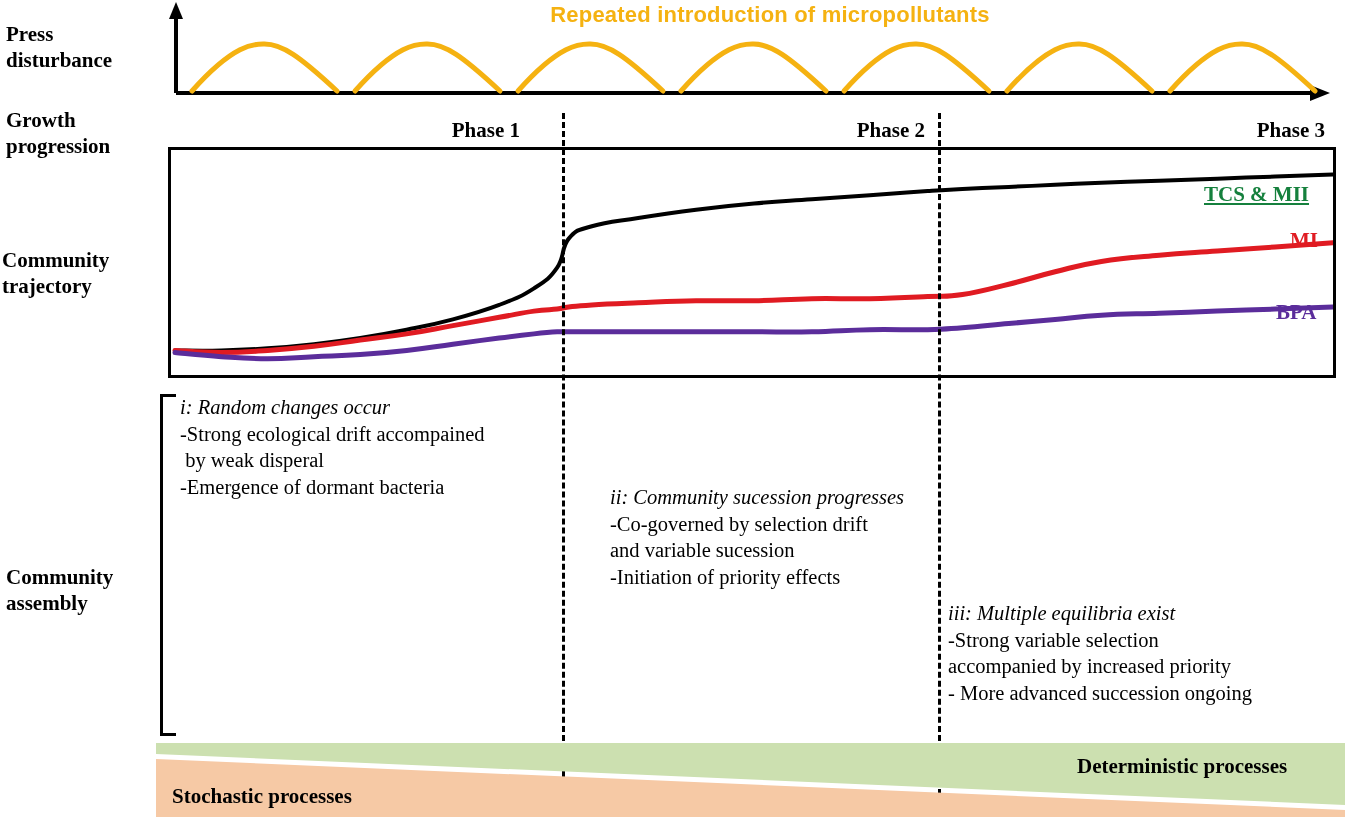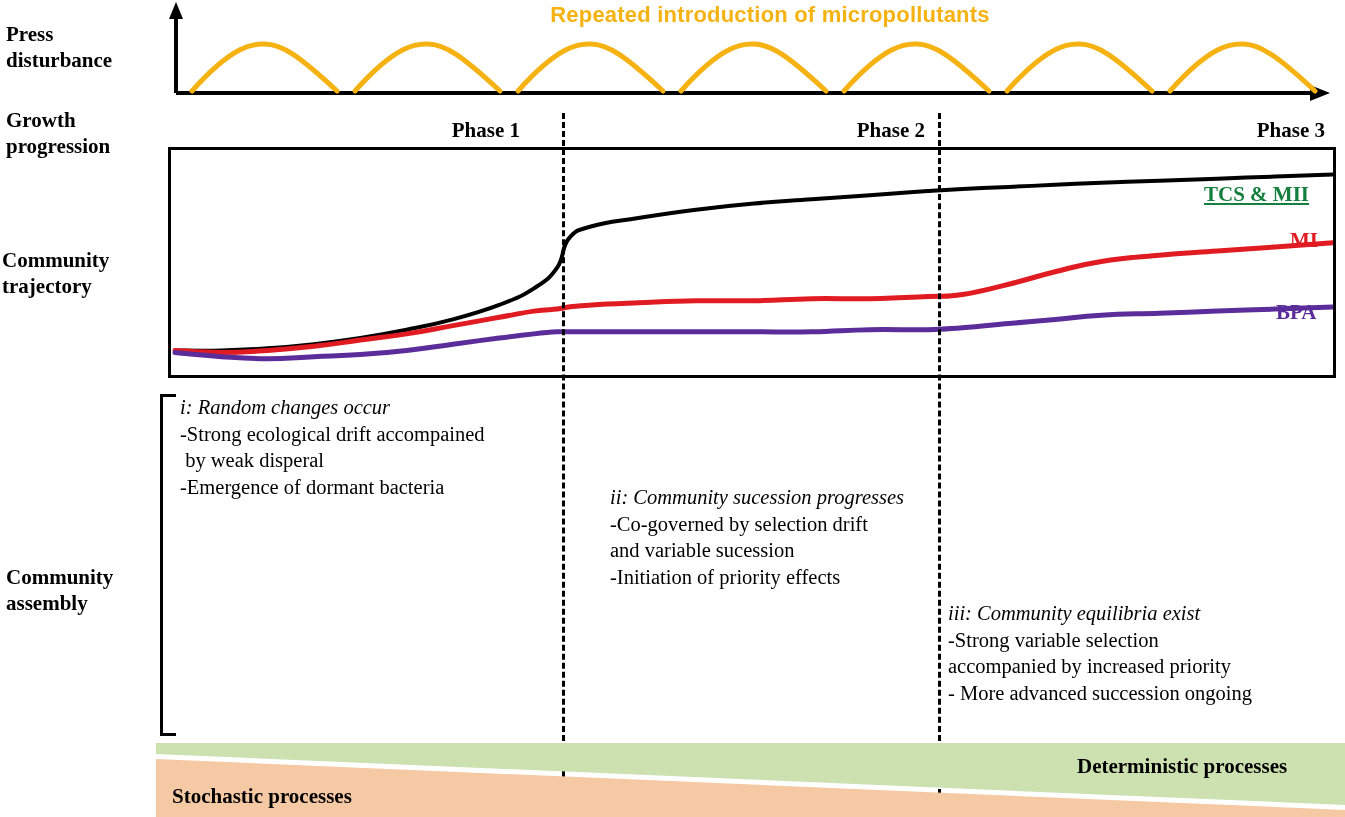--- a/index.html
+++ b/index.html
@@ -216,21 +216,21 @@
 
   <div class="note-block" id="note-ii">
     <span class="note-heading">ii: Community sucession
 progresses</span>
     <span class="note-line">-Co-governed by selection drift</span>
     <span class="note-line">and variable sucession</span>
     <span class="note-line">-Initiation of priority effects</span>
   </div>
 
   <div class="note-block" id="note-iii">
-    <span class="note-heading">iii: Community equilibria exist</span>
+    <span class="note-heading">iii: Multiple equilibria exist</span>
     <span class="note-line">-Strong variable selection</span>
     <span class="note-line">accompanied by increased priority</span>
     <span class="note-line">- More advanced succession ongoing</span>
   </div>
 
   <div id="process-band">
     <svg id="process-svg" width="1189" height="74" viewBox="0 0 1189 74">
       <polygon id="wedge-deterministic" points="0,0 1189,0 1189,62 0,11" fill="#CCE0B0"></polygon>
       <polygon id="wedge-stochastic" points="0,16 1189,67 1189,74 0,74" fill="#F6C9A5"></polygon>
     </svg>

